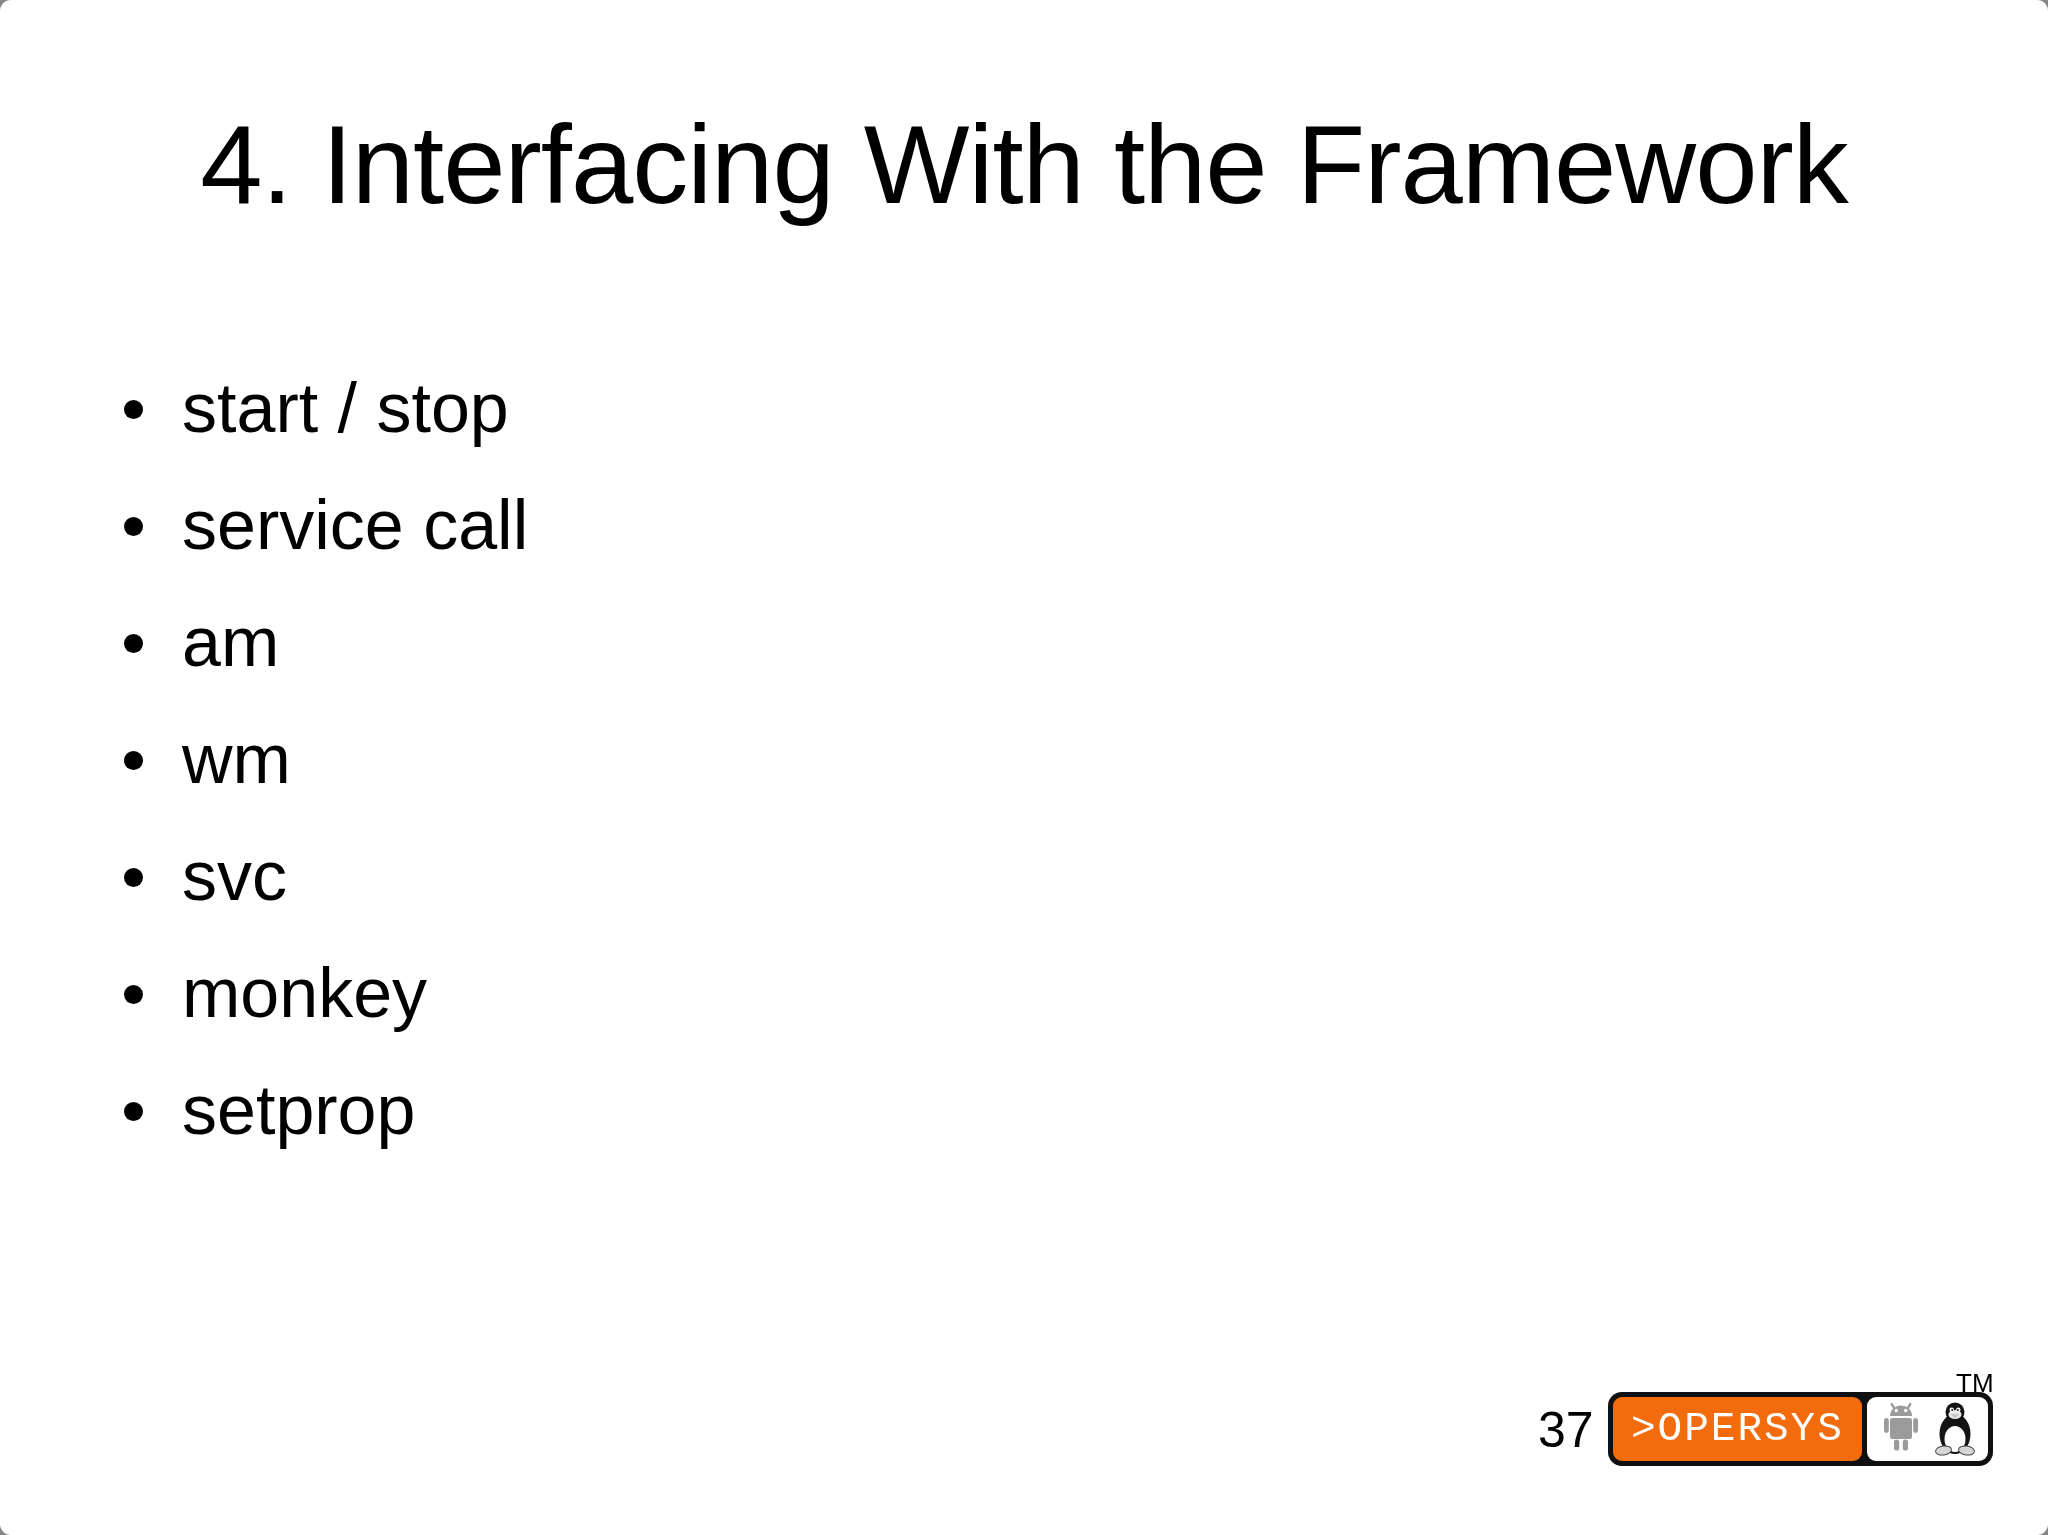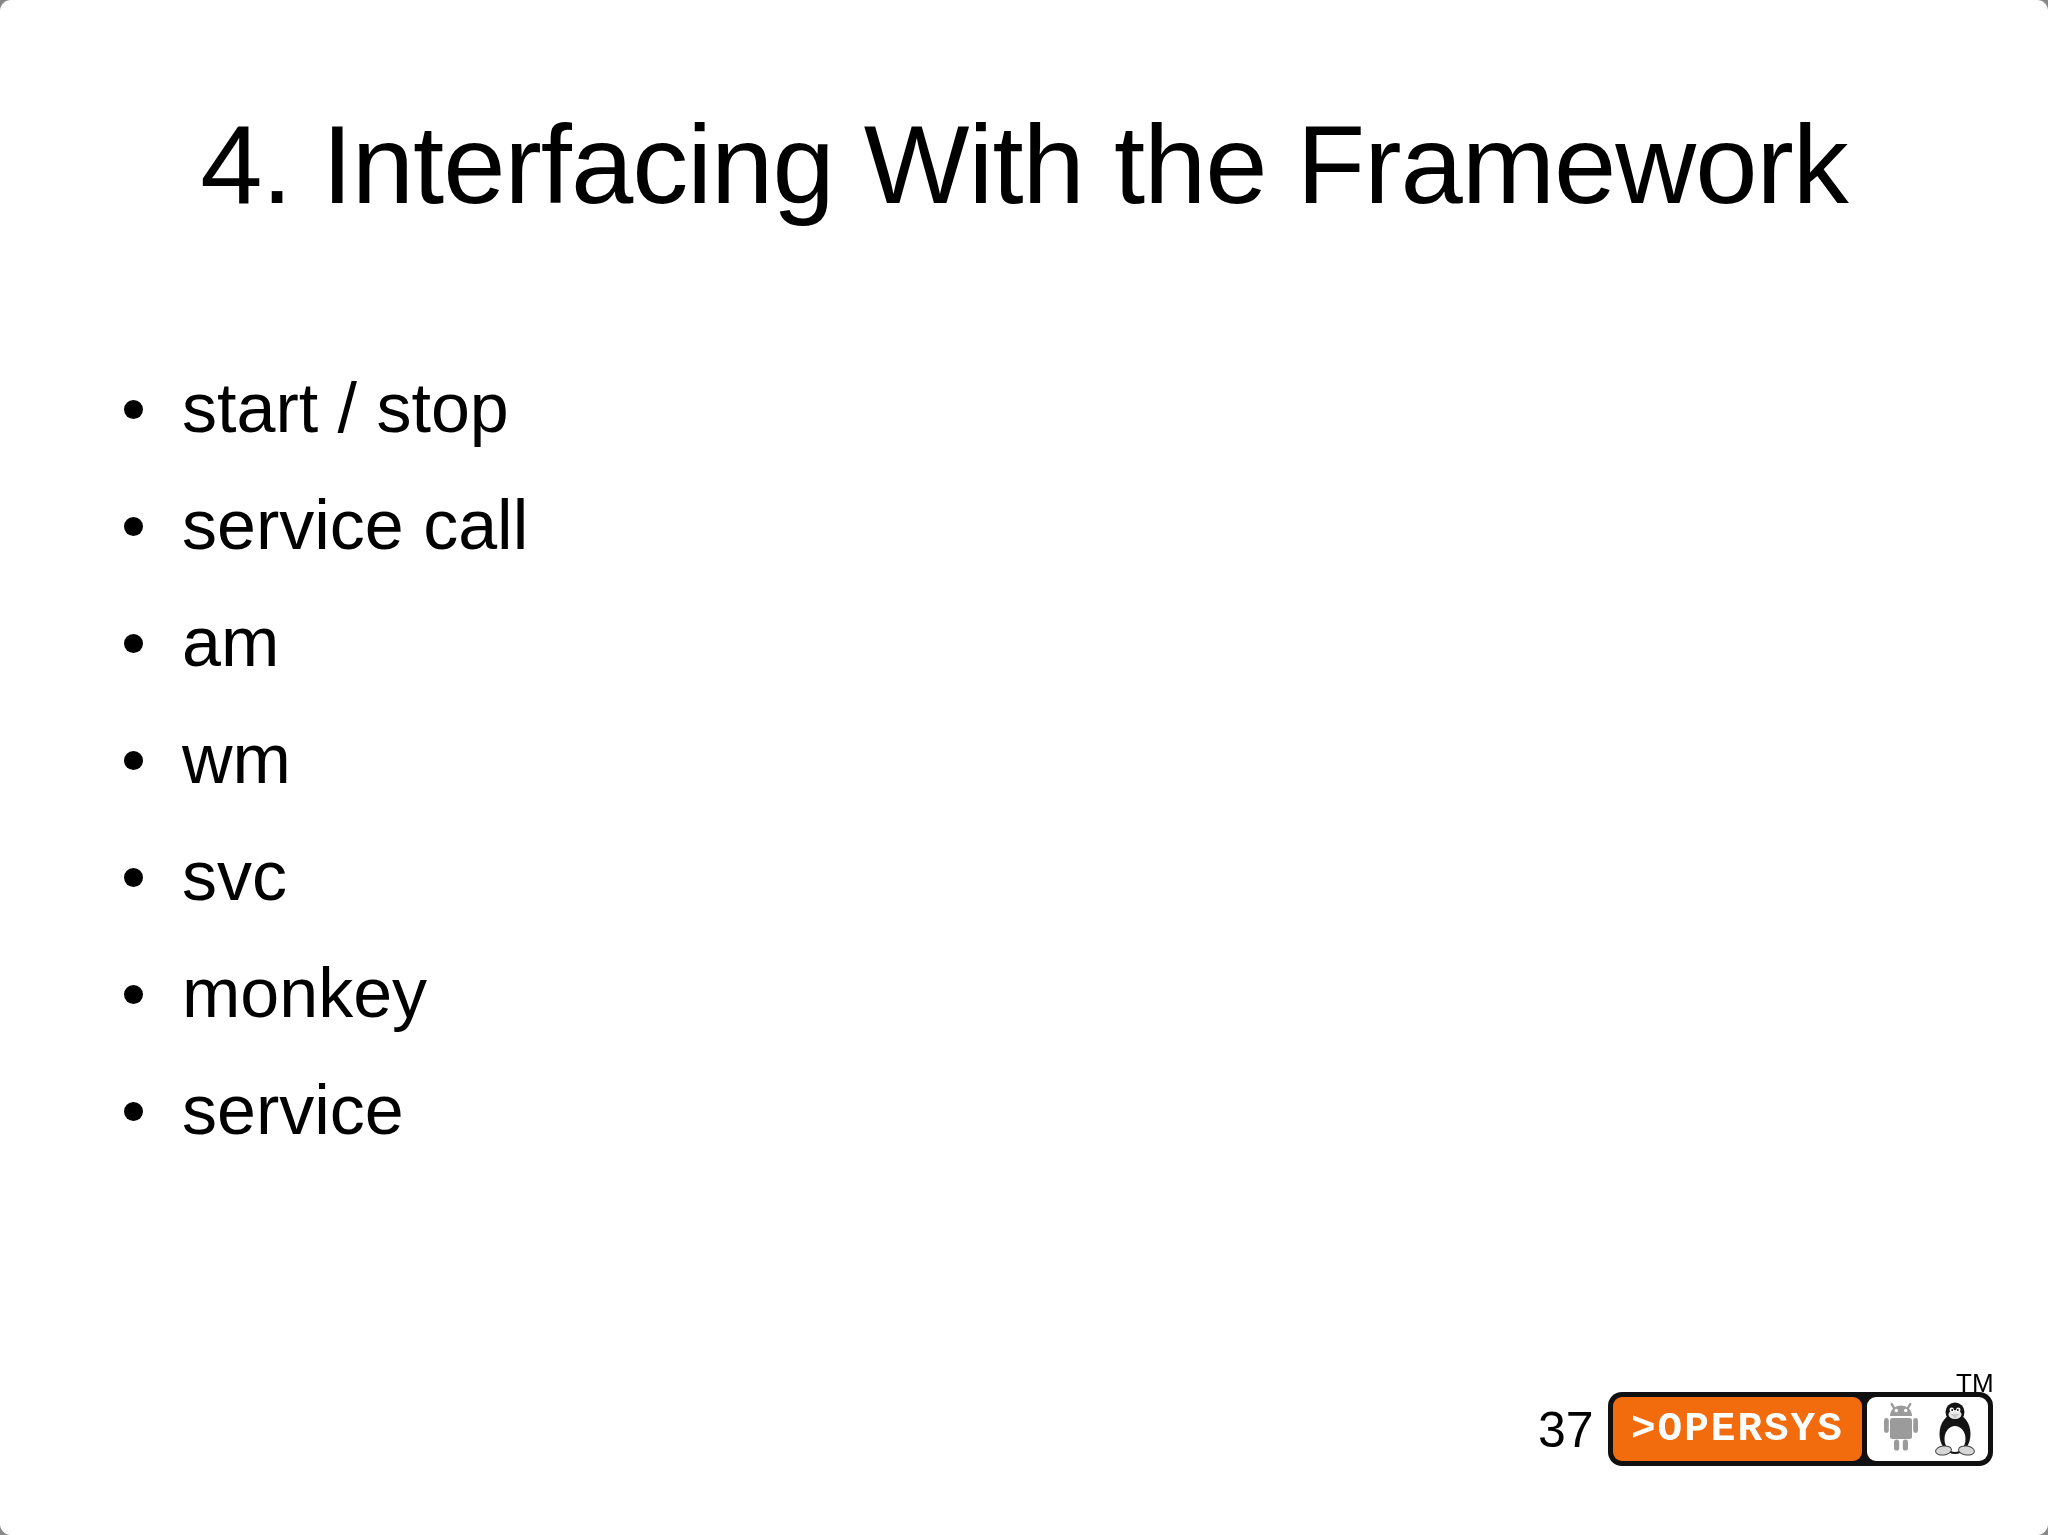--- a/index.html
+++ b/index.html
@@ -85,21 +85,21 @@
   .logo-brand {
     display: flex;
     align-items: center;
     justify-content: center;
     background: #F26C0D;
     border-radius: 9px;
     padding: 0 18px;
   }
   .logo-brand-text {
     font-family: "Liberation Mono", "DejaVu Sans Mono", monospace;
-    font-weight: 700;
+    font-weight: 400;
     font-size: 41px;
     letter-spacing: 2px;
     color: #ffffff;
     white-space: nowrap;
   }
   .logo-icons {
     display: flex;
     align-items: center;
     justify-content: center;
     gap: 7px;
@@ -148,21 +148,21 @@
     <li>
       <span class="bullet-dot"></span>
       <span>svc</span>
     </li>
     <li>
       <span class="bullet-dot"></span>
       <span>monkey</span>
     </li>
     <li>
       <span class="bullet-dot"></span>
-      <span>service</span>
+      <span>setprop</span>
     </li>
   </ul>
 
   <div class="page-number">37</div>
 
   <div class="logo">
     <div class="logo-brand">
       <span class="logo-brand-text">&gt;OPERSYS</span>
     </div>
     <div class="logo-icons">

